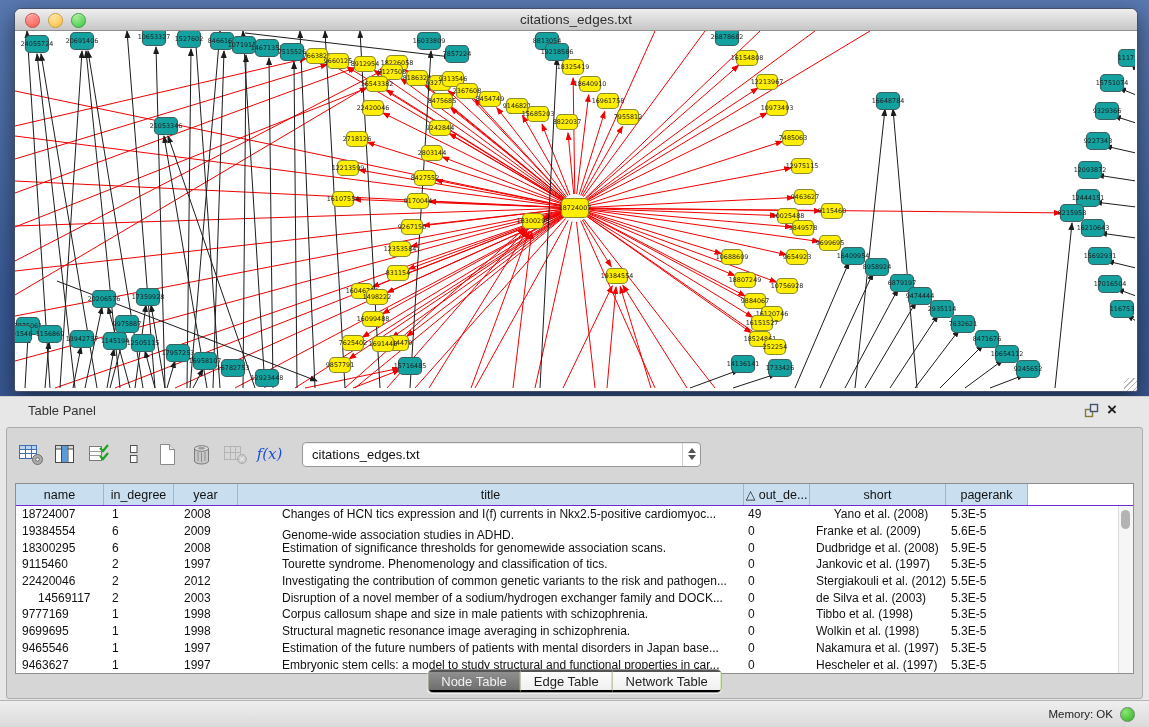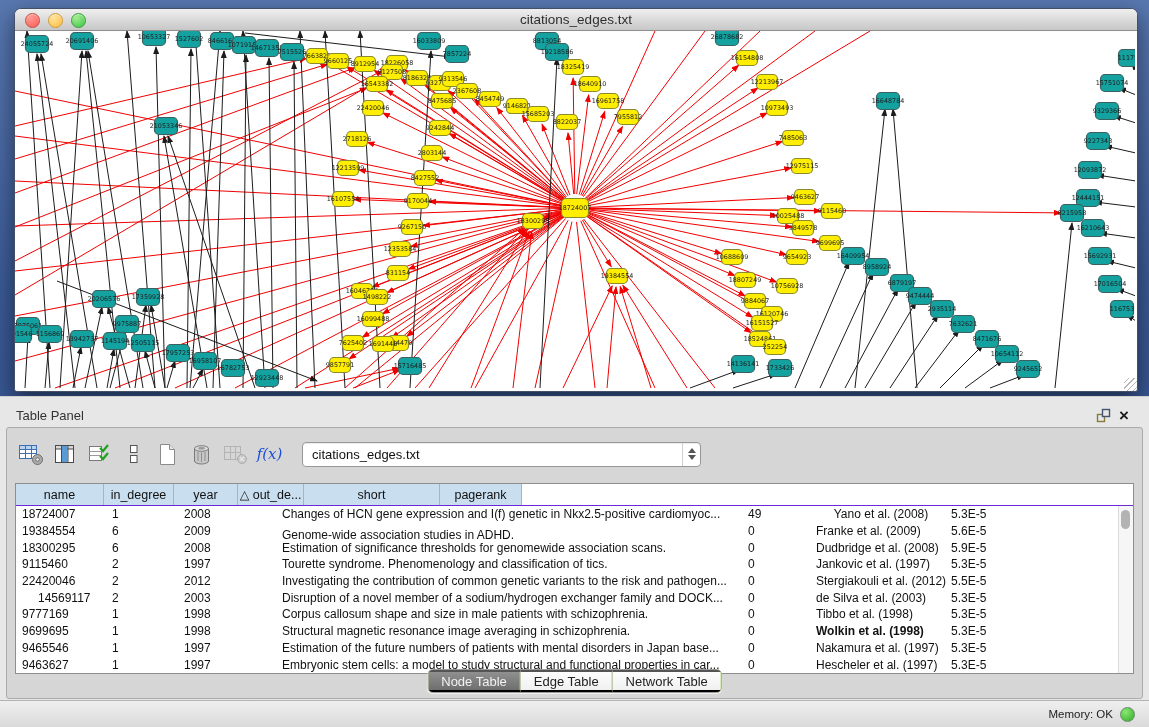--- a/index.html
+++ b/index.html
@@ -21,21 +21,21 @@
   .light.y{background:radial-gradient(circle at 35% 30%,#ffe39a,#fdbc40);border:1px solid #cf9a33;}
   .light.g{background:radial-gradient(circle at 35% 30%,#a4ec8e,#34c749);border:1px solid #3a9e35;}
   .gtitle .ttl{margin:0 auto;font-size:13.5px;color:#2e2e2e;}
   .gcanvas{position:absolute;left:0;top:22px;width:1120px;height:359px;background:#fff;overflow:hidden;}
   .gcanvas svg{display:block;}
   .grip{position:absolute;right:0;bottom:0;width:13px;height:13px;
     background:repeating-linear-gradient(135deg,transparent 0 3px,#b5b5b5 3px 4px);}
   
   .tpanel{position:absolute;left:0;top:396px;width:1149px;height:304px;
     background:#e7e7e7;border-top:1px solid #cfcfcf;}
-  .tpanel-head{height:26px;display:flex;align-items:flex-end;padding:0 16px;font-size:13px;color:#333;}
+  .tpanel-head{height:26px;display:flex;align-items:center;padding:0 28px;font-size:13px;color:#333;}
   .tpanel-head .spacer{flex:1;}
   .icon-btn{background:none;border:none;padding:0 4px;display:flex;align-items:center;cursor:default;}
   .close-x{font-size:17px;font-weight:bold;color:#1a1a1a;line-height:14px;}
   .inner{position:absolute;left:6px;right:6px;top:30px;bottom:2px;
     background:#d6d6d6;border:1px solid #ababab;border-radius:3px;}
   .toolbar{position:absolute;left:10px;top:11px;height:30px;display:flex;align-items:center;gap:5px;}
   .tool-btn{width:29px;height:29px;display:flex;align-items:center;justify-content:center;
     background:none;border:none;padding:0;}
   .fx{font:italic 15px "DejaVu Serif",serif;color:#1d4ed8;}
   .combo{margin-left:13px;width:388px;height:23px;background:#fff;border:1px solid #989898;
@@ -791,31 +791,32 @@
             <span class="tri-dn"></span>
         </span>
       </div>
     </div>
 
     <div class="dtable">
       <div class="thead" id="thead">
           <div class="th" style="width: 88px;">name</div>
           <div class="th" style="width: 70px;">in_degree</div>
           <div class="th" style="width: 64px;">year</div>
+          <div class="th" style="width: 506px;">title</div>
           <div class="th" style="width: 66px;">△ out_de...</div>
           <div class="th" style="width: 136px;">short</div>
           <div class="th" style="width: 82px;">pagerank</div>
           <div class="th filler"></div>
         </div>
       <div class="tbody" id="tbody">
           <div class="tr">
             <div class="td" style="width: 88px; padding-left: 6px;">18724007</div>
             <div class="td" style="width: 70px; padding-left: 8px;">1</div>
             <div class="td" style="width: 64px; padding-left: 10px;">2008</div>
-            <div class="td" style="width: 506px; padding-left: 44px;">Changes of HCN gene expression and I(f) genetic in Nkx2.5-positive cardiomyoc...</div>
+            <div class="td" style="width: 506px; padding-left: 44px;">Changes of HCN tics expression and I(f) currents in Nkx2.5-positive cardiomyoc...</div>
             <div class="td" style="width: 66px; padding-left: 4px;">49</div>
             <div class="td" style="width: 136px; padding-left: 6px; text-align: center;">Yano et al. (2008)</div>
             <div class="td" style="width: 82px; padding-left: 5px;">5.3E-5</div>
           </div>
           <div class="tr">
             <div class="td" style="width: 88px; padding-left: 6px;">19384554</div>
             <div class="td" style="width: 70px; padding-left: 8px;">6</div>
             <div class="td" style="width: 64px; padding-left: 10px;">2009</div>
             <div class="td" style="width: 506px; padding-left: 44px; margin-top: 8px;">Genome-wide association studies in ADHD.</div>
             <div class="td" style="width: 66px; padding-left: 4px;">0</div>
@@ -866,21 +867,21 @@
             <div class="td" style="width: 66px; padding-left: 4px;">0</div>
             <div class="td" style="width: 136px; padding-left: 6px;">Tibbo et al. (1998)</div>
             <div class="td" style="width: 82px; padding-left: 5px;">5.3E-5</div>
           </div>
           <div class="tr">
             <div class="td" style="width: 88px; padding-left: 6px;">9699695</div>
             <div class="td" style="width: 70px; padding-left: 8px;">1</div>
             <div class="td" style="width: 64px; padding-left: 10px;">1998</div>
             <div class="td" style="width: 506px; padding-left: 44px;">Structural magnetic resonance image averaging in schizophrenia.</div>
             <div class="td" style="width: 66px; padding-left: 4px;">0</div>
-            <div class="td" style="width: 136px; padding-left: 6px; font-weight: bold;">Wolkin et al. (1998)</div>
+            <div class="td" style="width: 136px; padding-left: 6px;">Wolkin et al. (1998)</div>
             <div class="td" style="width: 82px; padding-left: 5px;">5.3E-5</div>
           </div>
           <div class="tr">
             <div class="td" style="width: 88px; padding-left: 6px;">9465546</div>
             <div class="td" style="width: 70px; padding-left: 8px;">1</div>
             <div class="td" style="width: 64px; padding-left: 10px;">1997</div>
             <div class="td" style="width: 506px; padding-left: 44px;">Estimation of the future numbers of patients with mental disorders in Japan base...</div>
             <div class="td" style="width: 66px; padding-left: 4px;">0</div>
             <div class="td" style="width: 136px; padding-left: 6px;">Nakamura et al. (1997)</div>
             <div class="td" style="width: 82px; padding-left: 5px;">5.3E-5</div>

